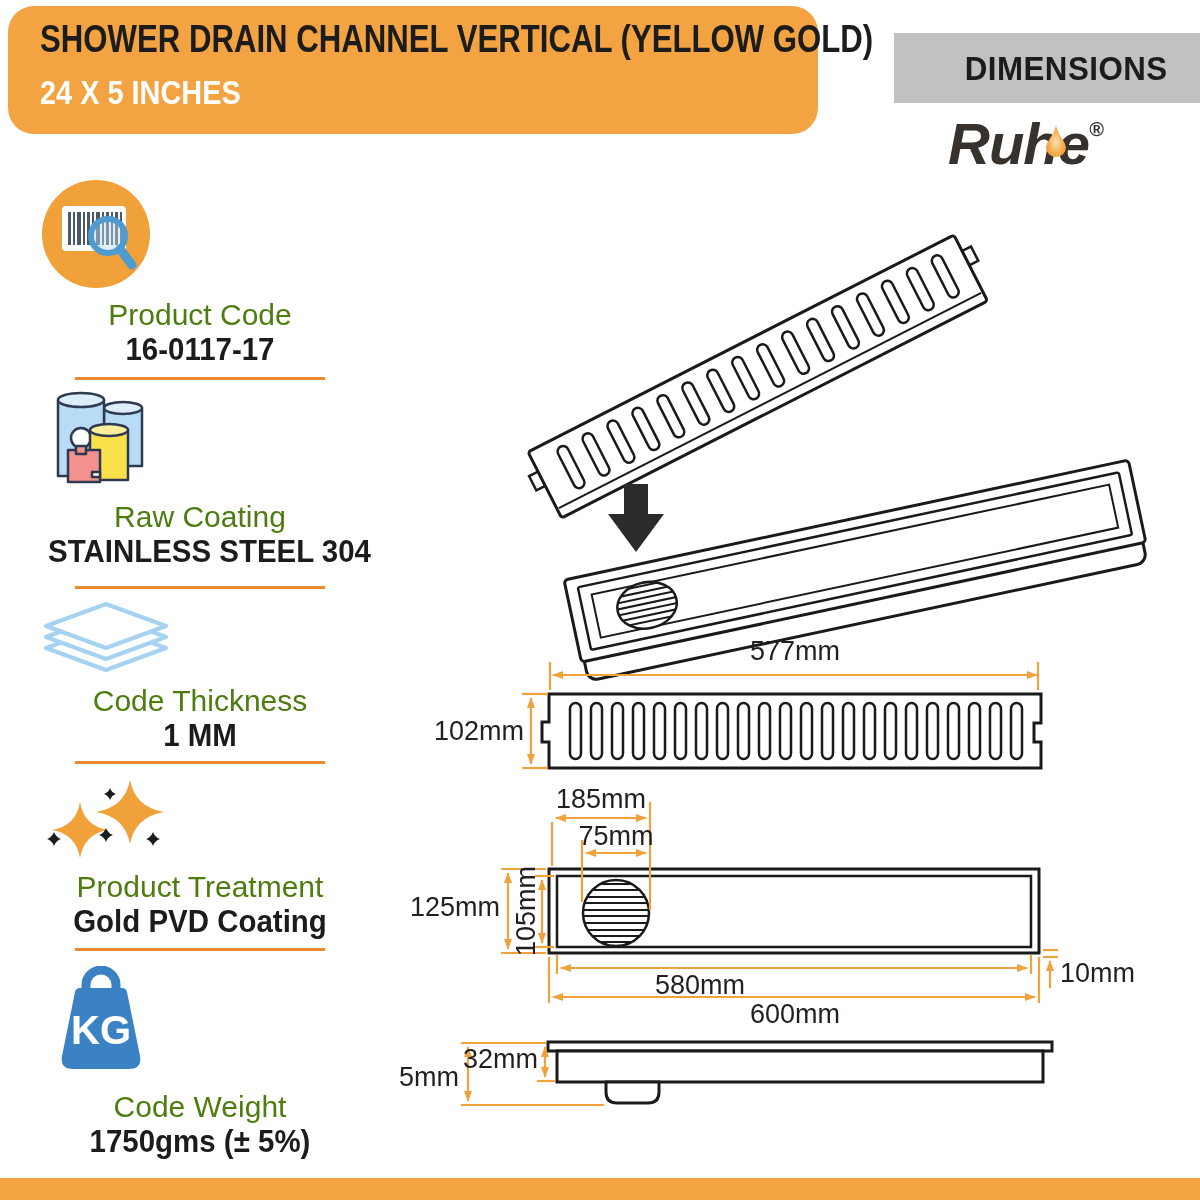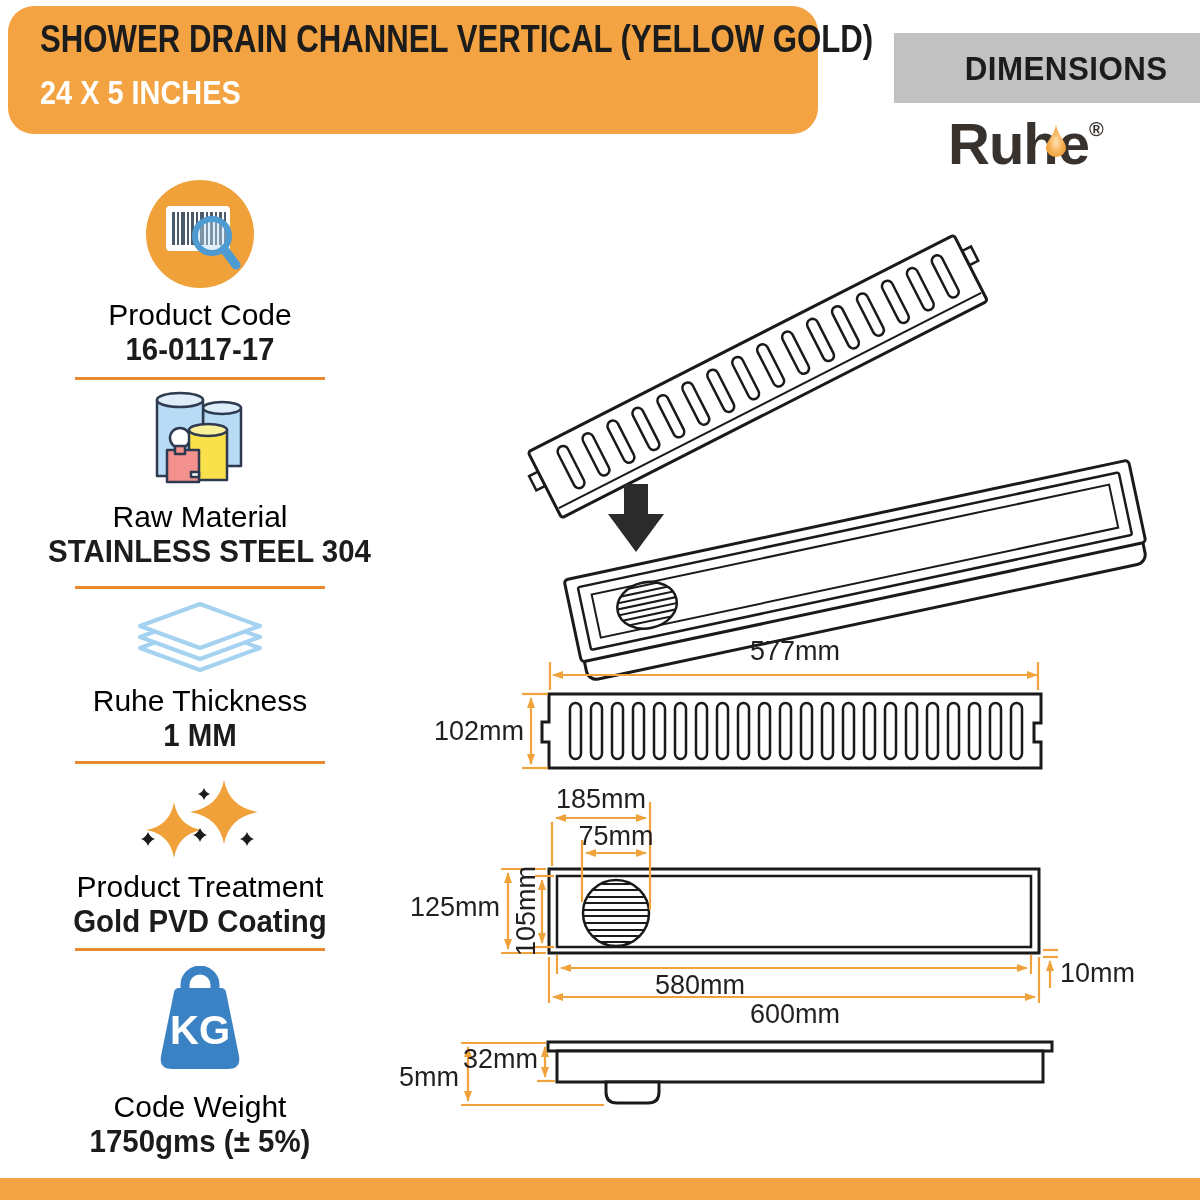--- a/index.html
+++ b/index.html
@@ -10,28 +10,28 @@
   .banner{position:absolute;left:8px;top:6px;width:810px;height:128px;background:#F3A341;
           border-radius:26px;z-index:3;padding:10px 0 0 32px;box-sizing:border-box;}
   .banner-title{font-size:38px;font-weight:bold;color:#1C1C1C;white-space:nowrap;
                 transform:scaleX(0.82);transform-origin:left center;letter-spacing:0px;line-height:46px;}
   .banner-sub{font-size:34px;font-weight:bold;color:#ffffff;white-space:nowrap;
               transform:scaleX(0.85);transform-origin:left center;line-height:44px;margin-top:8px;}
   .gray-band{position:absolute;left:855px;top:33px;width:345px;height:70px;background:#C1C1C1;z-index:1;
              display:flex;align-items:center;justify-content:center;margin-left:39px;}
   .gray-band-label{font-size:34px;font-weight:bold;color:#1C1C1C;transform:scaleX(0.92);letter-spacing:0.5px;}
   .logo{position:absolute;left:948px;top:100px;z-index:2;font-weight:bold;font-size:58px;
-        color:#38322E;letter-spacing:-1px;line-height:58px;}
+        color:#38322E;letter-spacing:-1px;line-height:58px;font-style:italic;}
   .logo sup{font-size:20px;vertical-align:28px;font-weight:bold;}
   .logo .drop{position:absolute;left:97px;top:24px;}
 
   
   .spec{position:absolute;left:40px;width:320px;text-align:center;}
-  .spec .icon-wrap{display:flex;justify-content:center;}
-  .spec-label{font-size:30px;color:#000000;margin-top:8px;line-height:34px;}
+  .spec .icon-wrap{display:flex;}
+  .spec-label{font-size:30px;color:#4d7c0f;margin-top:8px;line-height:34px;}
   .spec-value{font-size:31px;font-weight:bold;color:#1C1C1C;line-height:36px;
               transform:scaleX(0.95);transform-origin:center;white-space:nowrap;}
   .divider{position:absolute;left:75px;width:250px;height:3px;background:#E98A2E;}
 
   .bottom-bar{position:absolute;left:0;top:1178px;width:1200px;height:22px;background:#F3A341;}
 
   .diagram-svg{position:absolute;left:400px;top:225px;}
   text.dim{font-size:27px;fill:#231F20;}
 </style>
 </head>
@@ -100,36 +100,36 @@
           <circle cx="41" cy="50" r="10" fill="#ffffff"></circle>
           <line x1="32" y1="72" x2="50" y2="72"></line>
           <rect x="50" y="42" width="38" height="50" fill="#F8E14B"></rect>
           <ellipse cx="69" cy="42" rx="19" ry="6" fill="#FBEF9C"></ellipse>
           <rect x="28" y="62" width="32" height="32" fill="#F2918D"></rect>
           <rect x="36" y="58" width="10" height="8" fill="#F2918D"></rect>
           <rect x="52" y="84" width="8" height="5" fill="#ffffff"></rect>
         </g>
       </svg>
     </div>
-    <div class="spec-label">Raw Material</div>
+    <div class="spec-label">Raw Coating</div>
     <div class="spec-value">STAINLESS STEEL 304</div>
   </div>
   <div class="divider" style="top:586px"></div>
 
   <div class="spec" style="top:600px">
     <div class="icon-wrap">
       <svg width="132" height="76" viewBox="0 0 132 76">
         <g fill="#ffffff" stroke="#A5D2F0" stroke-width="4" stroke-linejoin="round">
           <path d="M66,26 L126,48 66,70 6,48 Z"></path>
           <path d="M66,15 L126,37 66,59 6,37 Z"></path>
           <path d="M66,4 L126,26 66,48 6,26 Z"></path>
         </g>
       </svg>
     </div>
-    <div class="spec-label">Ruhe Thickness</div>
+    <div class="spec-label">Code Thickness</div>
     <div class="spec-value">1 MM</div>
   </div>
   <div class="divider" style="top:761px"></div>
 
   <div class="spec" style="top:778px">
     <div class="icon-wrap">
       <svg width="132" height="84" viewBox="0 0 132 84">
         <g fill="#F0A139">
           <path d="M90,2 Q95,29 124,34 Q95,39 90,66 Q85,39 56,34 Q85,29 90,2 Z"></path>
           <path d="M40,24 Q44,48 68,52 Q44,56 40,80 Q36,56 12,52 Q36,48 40,24 Z"></path>

